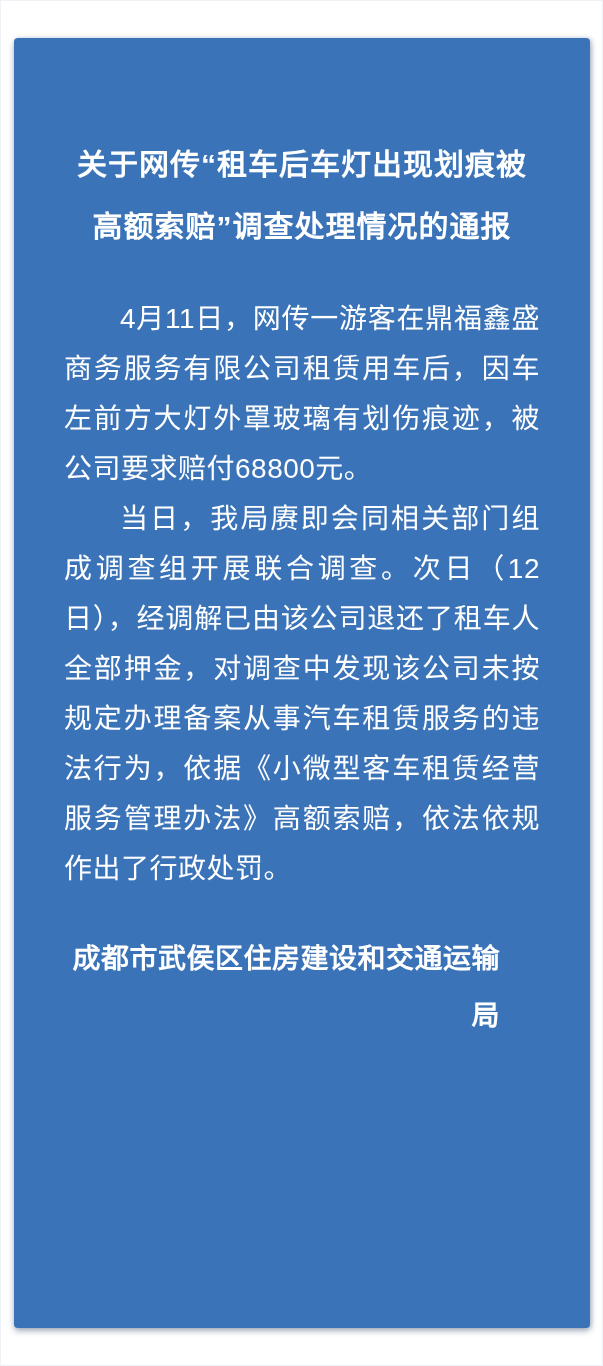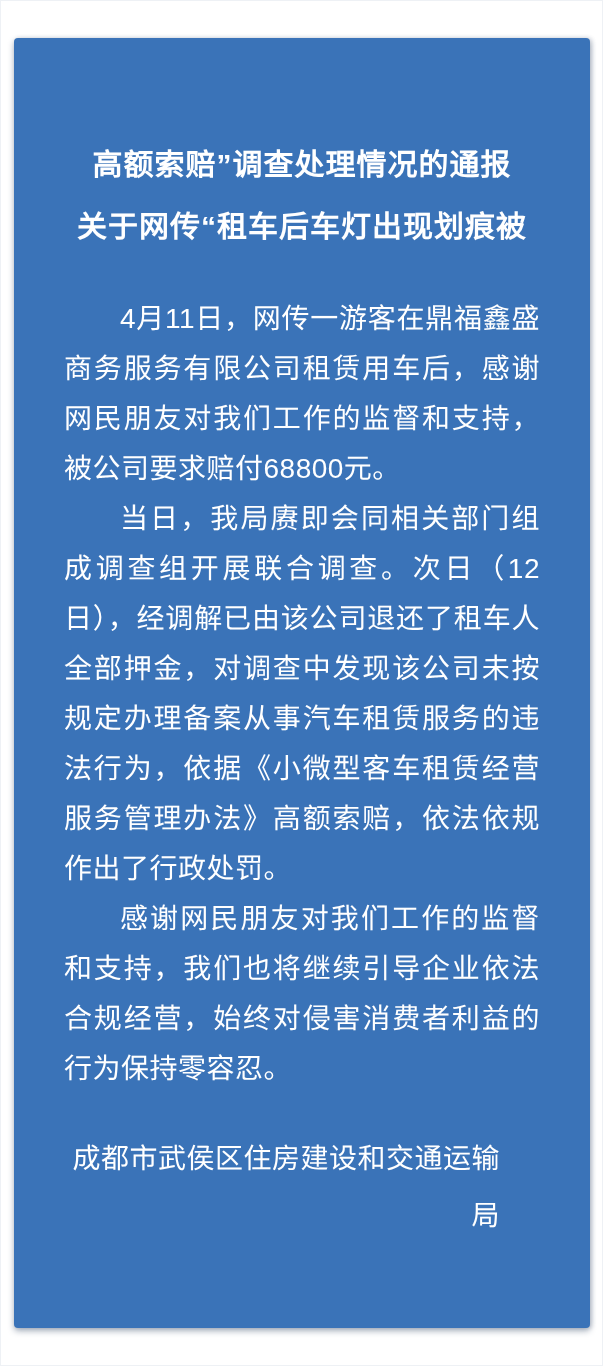--- a/index.html
+++ b/index.html
@@ -56,41 +56,40 @@
     letter-spacing: 0.5px;
     text-indent: 2em;
     text-align: justify;
     text-justify: inter-character;
   }
   .signature {
     margin-top: 36px;
     padding-right: 40px;
     text-align: right;
     font-size: 28px;
-    font-weight: 400;
+    font-weight: 700;
     line-height: 57px;
     letter-spacing: 0.5px;
   }
   .signature p {
     margin: 0;
   }
 </style>
 </head>
 <body>
 
 <div class="page">
   <article class="card">
     <h1 class="title">
+      <span class="tline">关于网传“租车后车灯出现划痕被</span>
       <span class="tline">高额索赔”调查处理情况的通报</span>
-      <span class="tline">关于网传“租车后车灯出现划痕被</span>
     </h1>
 
     <div class="body-text">
-      <p>4月11日，网传一游客在鼎福鑫盛商务服务有限公司租赁用车后，感谢网民朋友对我们工作的监督和支持，被公司要求赔付68800元。</p>
+      <p>4月11日，网传一游客在鼎福鑫盛商务服务有限公司租赁用车后，因车左前方大灯外罩玻璃有划伤痕迹，被公司要求赔付68800元。</p>
       <p>当日，我局赓即会同相关部门组成调查组开展联合调查。次日（12日），经调解已由该公司退还了租车人全部押金，对调查中发现该公司未按规定办理备案从事汽车租赁服务的违法行为，依据《小微型客车租赁经营服务管理办法》高额索赔，依法依规作出了行政处罚。</p>
-      <p>感谢网民朋友对我们工作的监督和支持，我们也将继续引导企业依法合规经营，始终对侵害消费者利益的行为保持零容忍。</p>
     </div>
 
     <div class="signature">
       <p>成都市武侯区住房建设和交通运输局</p>
     </div>
   </article>
 </div>
 
 </body></html>

